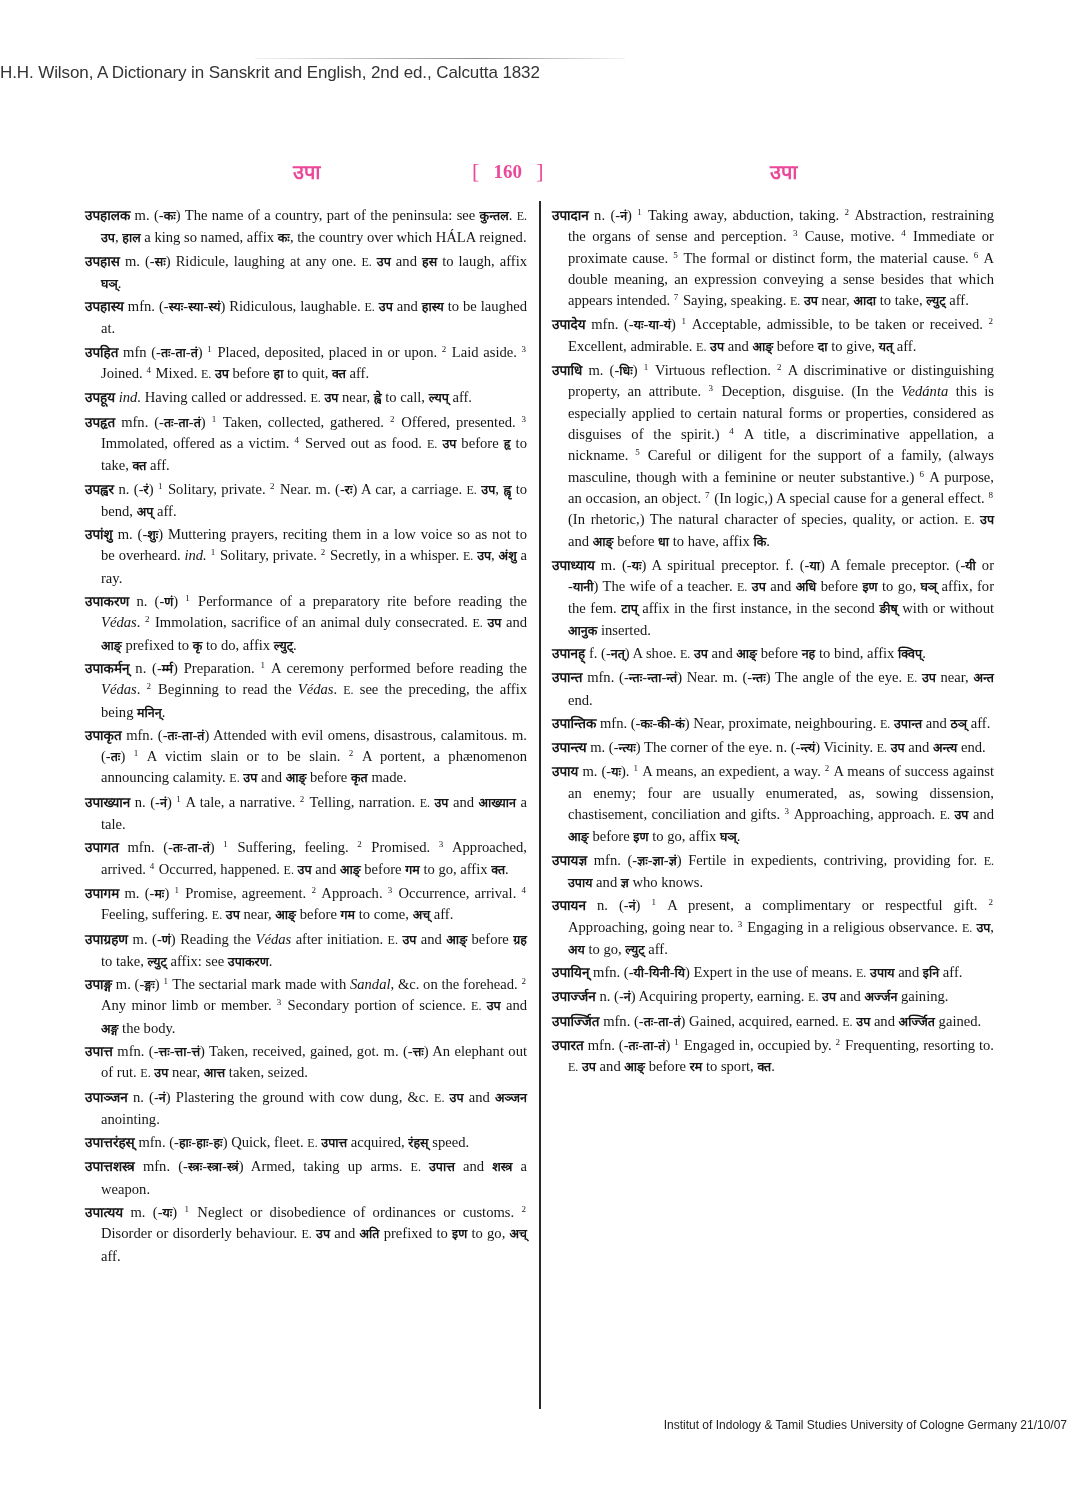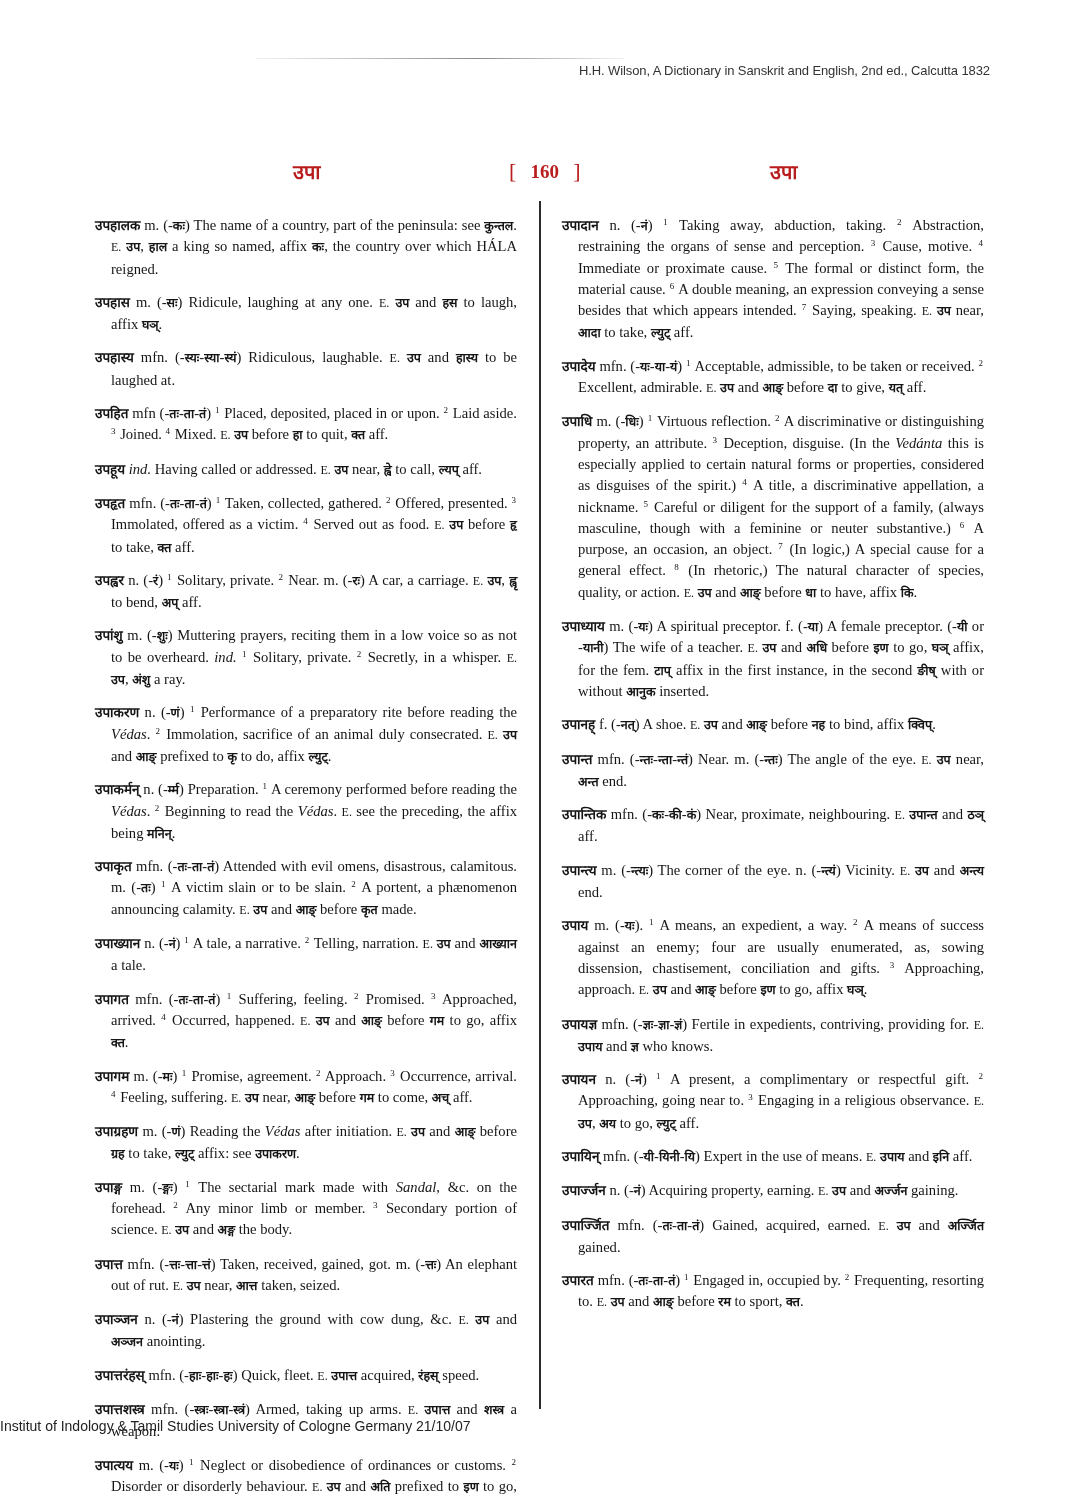--- a/index.html
+++ b/index.html
@@ -1,52 +1,52 @@
 <!DOCTYPE html>
 <html><head>
   <meta charset="utf-8">
   <style>
     html, body { margin: 0; padding: 0; background: #ffffff; }
     body { width: 1067px; height: 1500px; position: relative; overflow: hidden; color: #1a1a1a; }
     .scan-header {
-      position: absolute; top: 63px; left: 0; width: 990px; text-align: right;
-      font-family: "Liberation Sans", sans-serif; font-size: 13px; color: #333; letter-spacing: -0.1px;
+      position: absolute; top: 63px; left: 0; width: 990px; text-align: left;
+      font-family: "Liberation Sans", sans-serif; font-size: 17px; color: #333; letter-spacing: -0.1px;
     }
     .scan-header .rule {
       position: absolute; top: -5px; left: 255px; width: 370px; height: 1px;
       background: linear-gradient(to right, rgba(0,0,0,0.05), rgba(0,0,0,0.45) 60%, rgba(0,0,0,0.05));
     }
     .running-head {
       position: absolute; top: 158px; left: 0; width: 1067px; height: 30px;
-      font-family: "DejaVu Serif", serif; font-weight: bold; color: #b91c1c; text-decoration: underline;
+      font-family: "DejaVu Serif", serif; font-weight: bold; color: #ec4899; text-decoration: underline;
     }
     .running-head .guide-left { position: absolute; left: 293px; top: 0; font-size: 20px; }
-    .running-head .page-no { position: absolute; left: 509px; top: 0; font-size: 19px; font-weight: bold; font-family: "Liberation Serif", serif; text-align: right; }
+    .running-head .page-no { position: absolute; left: 472px; top: 0; font-size: 19px; font-weight: bold; font-family: "Liberation Serif", serif; text-align: right; }
     .running-head .page-no .br { font-weight: normal; font-size: 22px; }
     .running-head .guide-right { position: absolute; left: 770px; top: 0; font-size: 20px; }
 
     .columns { position: absolute; top: 203px; left: 83px; width: 915px; height: 1210px; }
     .col {
       position: absolute; top: 0; width: 446px;
       font-family: "Liberation Serif", serif; font-size: 14.6px; line-height: 21.3px;
       text-align: justify; color: #151515;
     }
     .col.left { left: 0; }
     .col.right { left: 467px; }
     .divider { position: absolute; left: 456px; top: -2px; width: 2px; height: 1208px; background: #2a2a2a; }
-    .entry { margin: 12px; padding-left: 16px; text-indent: -16px; }
+    .entry { margin: 2px; padding-left: 16px; text-indent: -16px; }
     .hw { font-family: "DejaVu Sans", sans-serif; font-weight: bold; font-size: 13.5px; }
     .dv { font-family: "DejaVu Sans", sans-serif; font-weight: bold; font-size: 12.5px; }
     .sc { font-variant: small-caps; font-size: 12px; }
     i { }
     sup { font-size: 9px; line-height: 0; vertical-align: 5px; margin-right: 1px; }
 
     .footer {
-      position: absolute; top: 1418px; left: 0; width: 1067px; text-align: left;
-      font-family: "Liberation Sans", sans-serif; font-size: 14px; color: #222;
+      position: absolute; top: 1418px; left: 0; width: 1067px; text-align: right;
+      font-family: "Liberation Sans", sans-serif; font-size: 12px; color: #222;
     }
   </style>
 </head>
 <body>
 
 <div class="scan-header">
   <div class="rule"></div>
   <span>H.H. Wilson, A Dictionary in  Sanskrit and English, 2nd ed., Calcutta 1832</span>
 </div>
 

